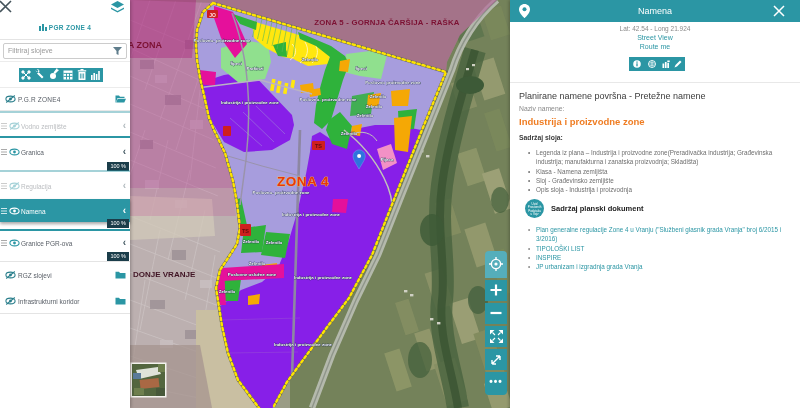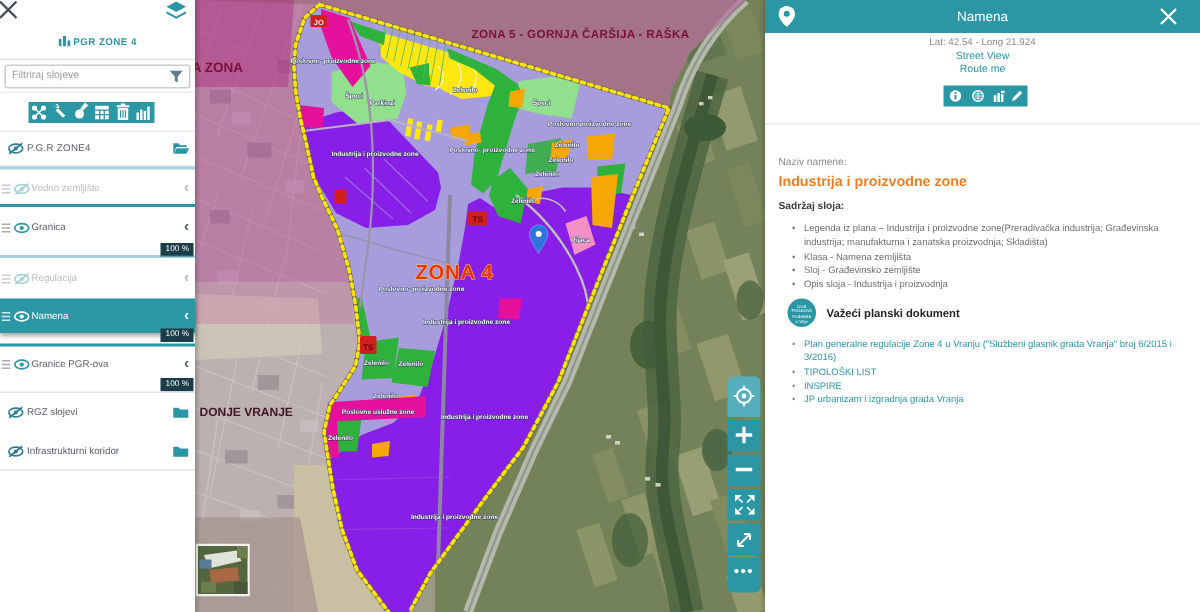--- a/index.html
+++ b/index.html
@@ -500,33 +500,34 @@
           <rect x="0.5" y="3.5" width="1.7" height="4.5" fill="#fff"></rect>
           <rect x="2.9" y="2" width="1.7" height="6" fill="#fff"></rect>
           <rect x="5.3" y="2.8" width="1.7" height="5.2" fill="#fff"></rect>
           <rect x="5.3" y="0.5" width="2.4" height="1.6" fill="#fff"></rect>
         </svg>
       <svg class="abs" style="left:45px;top:3px" width="8" height="8" viewBox="0 0 8 8">
           <path d="M0.5 7.5 L1.5 5 L6 0.5 L7.5 2 L3 6.5 Z" fill="#fff"></path>
         </svg>
     </div>
     <div class="abs" style="left:0;top:82px;width:290px;border-top:1px solid #e8e8e8;"></div>
+    <div class="abs" style="left:9px;top:91px;font-size:9px;color:#3c3c3c;">Planirane namene površna - Pretežne namene</div>
     <div class="abs" style="left:9px;top:105px;font-size:6.8px;color:#8a8a8a;">Naziv namene:</div>
     <div class="abs" style="left:9px;top:116px;font-size:9.5px;font-weight:bold;color:#ef7d23;">Industrija i proizvodne zone</div>
     <div class="abs" style="left:9px;top:134px;font-size:6.8px;font-weight:bold;color:#3c3c3c;">Sadržaj sloja:</div>
     <div class="abs" style="left:18px;top:148px;width:250px;font-size:6.3px;color:#6e6e6e;line-height:9.3px;">
       <div style="position:relative;padding-left:8px;"><span style="position:absolute;left:0;">•</span>Legenda iz plana – Industrija i proizvodne zone(Preradivačka industrija; Građevinska industrija; manufakturna i zanatska proizvodnja; Skladišta)</div>
       <div style="position:relative;padding-left:8px;"><span style="position:absolute;left:0;">•</span>Klasa - Namena zemljišta</div>
       <div style="position:relative;padding-left:8px;"><span style="position:absolute;left:0;">•</span>Sloj - Građevinsko zemljište</div>
       <div style="position:relative;padding-left:8px;"><span style="position:absolute;left:0;">•</span>Opis sloja - Industrija i proizvodnja</div>
     </div>
     <div class="abs" style="left:15px;top:199px;width:19px;height:19px;border-radius:50%;background:#2b96a4;color:#fff;font-size:3px;text-align:center;line-height:3.6px;padding-top:0;box-sizing:border-box;">
         <div style="margin-top:3.5px">Uvid<br>Prostornih<br>Podataka<br>u Vojv</div>
       </div>
-    <div class="abs" style="left:41px;top:204px;font-size:7.5px;font-weight:bold;color:#222;">Važeći planski dokument</div>
+    <div class="abs" style="left:41px;top:204px;font-size:7.5px;font-weight:bold;color:#222;">Sadržaj planski dokument</div>
     <div class="abs" style="left:18px;top:225px;width:262px;font-size:6.3px;color:#2b96a4;line-height:9.3px;">
       <div style="position:relative;padding-left:8px;"><span style="position:absolute;left:0;color:#888;">•</span>Plan generalne regulacije Zone 4 u Vranju ("Službeni glasnik grada Vranja" broj 6/2015 i 3/2016)</div>
       <div style="position:relative;padding-left:8px;"><span style="position:absolute;left:0;color:#888;">•</span>TIPOLOŠKI LIST</div>
       <div style="position:relative;padding-left:8px;"><span style="position:absolute;left:0;color:#888;">•</span>INSPIRE</div>
       <div style="position:relative;padding-left:8px;"><span style="position:absolute;left:0;color:#888;">•</span>JP urbanizam i izgradnja grada Vranja</div>
     </div>
   </div>
 </div>
 
 </body></html>

